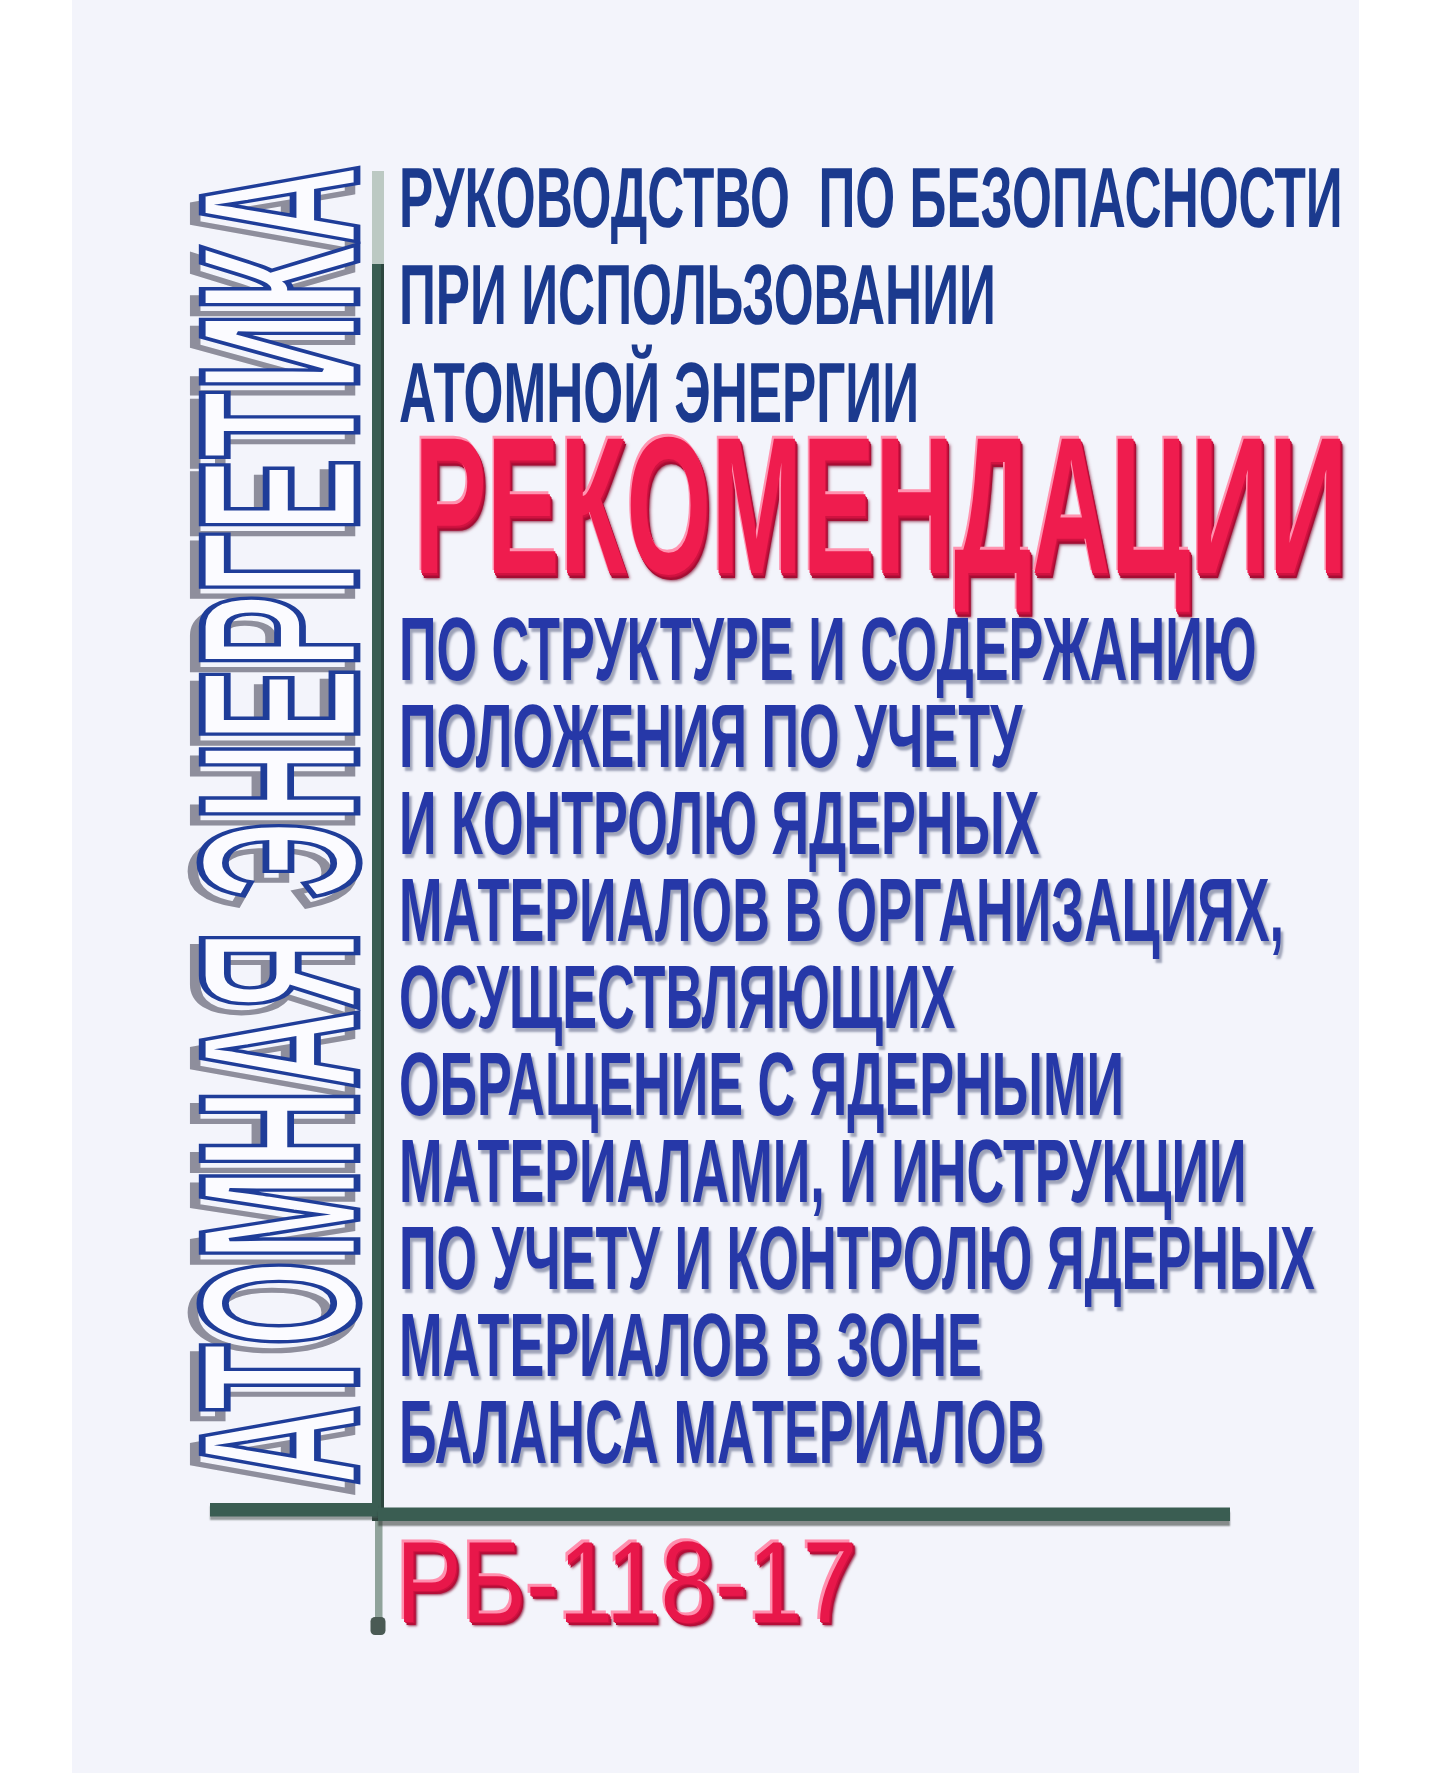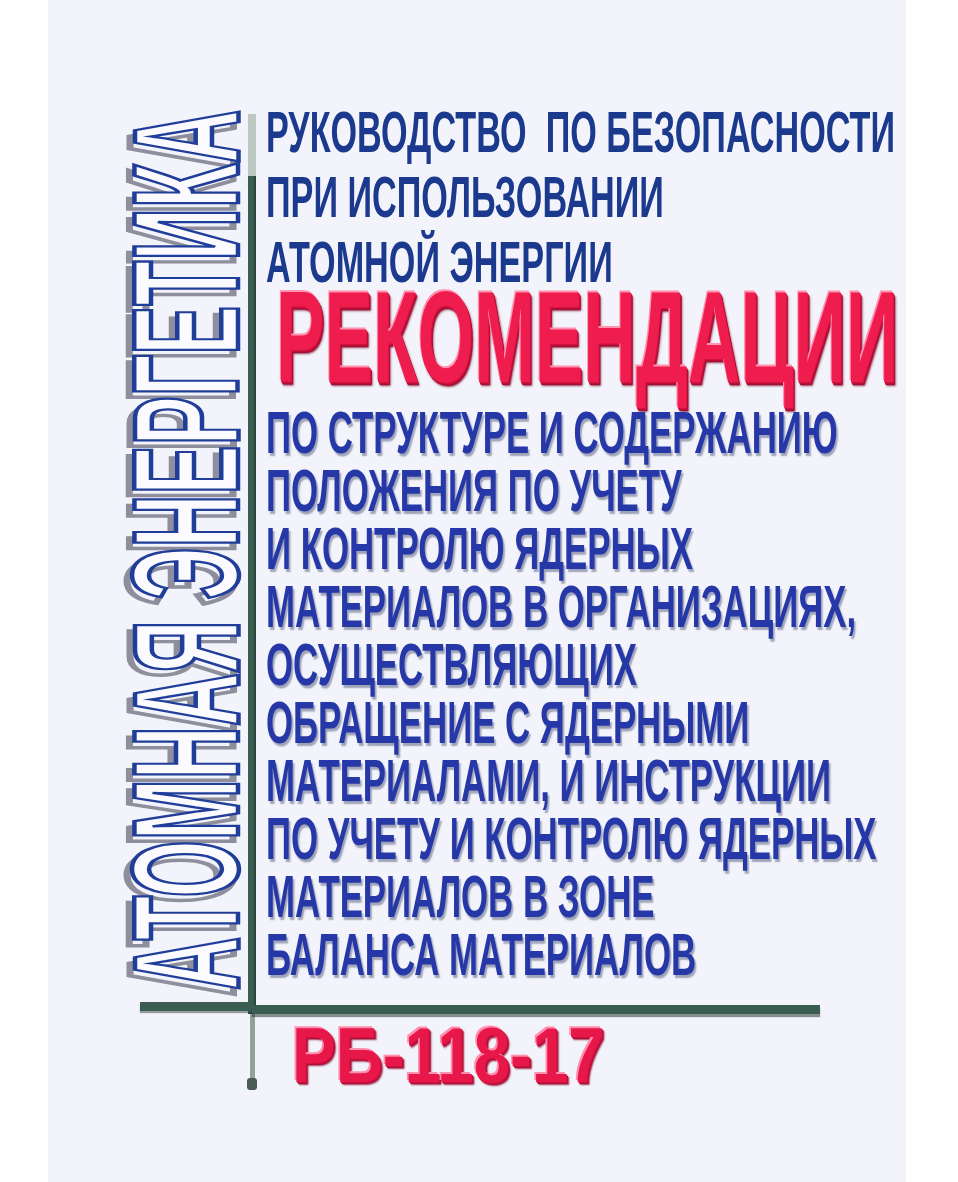--- a/index.html
+++ b/index.html
@@ -38,21 +38,21 @@
   .title-block .line{height:135px;line-height:135px;font-size:130px;}
   .title-block .cond{
     transform:scaleX(0.56);
     text-shadow:-2px -2px 0 #ff93b0,1px 1px 0 #d01240,2px 2px 0 #bb0f3a,
                 3px 3px 0 #a50d33,4px 4px 3px rgba(120,8,40,.8);}
 
   .subtitle-block{position:absolute;left:266px;top:404px;color:#2638a8;font-weight:bold;}
   .subtitle-block .line{height:58px;line-height:58px;font-size:60px;}
   .subtitle-block .cond{transform:scaleX(0.58);text-shadow:3px 3px 2px #9ea3b8;}
 
-  .code-block{position:absolute;left:292px;top:1010px;color:#e8174a;font-weight:bold;}
+  .code-block{position:absolute;left:264px;top:1010px;color:#e8174a;font-weight:normal;}
   .code-block .line{height:90px;line-height:90px;font-size:77px;}
   .code-block .cond{
     transform:scaleX(0.85);
     text-shadow:-2px -2px 0 #ff8fae,1px 1px 0 #cf1140,2px 2px 0 #b50e38,
                 3px 3px 2px rgba(130,8,42,.8);}
 </style>
 </head>
 <body>
 
 <div class="cover">

